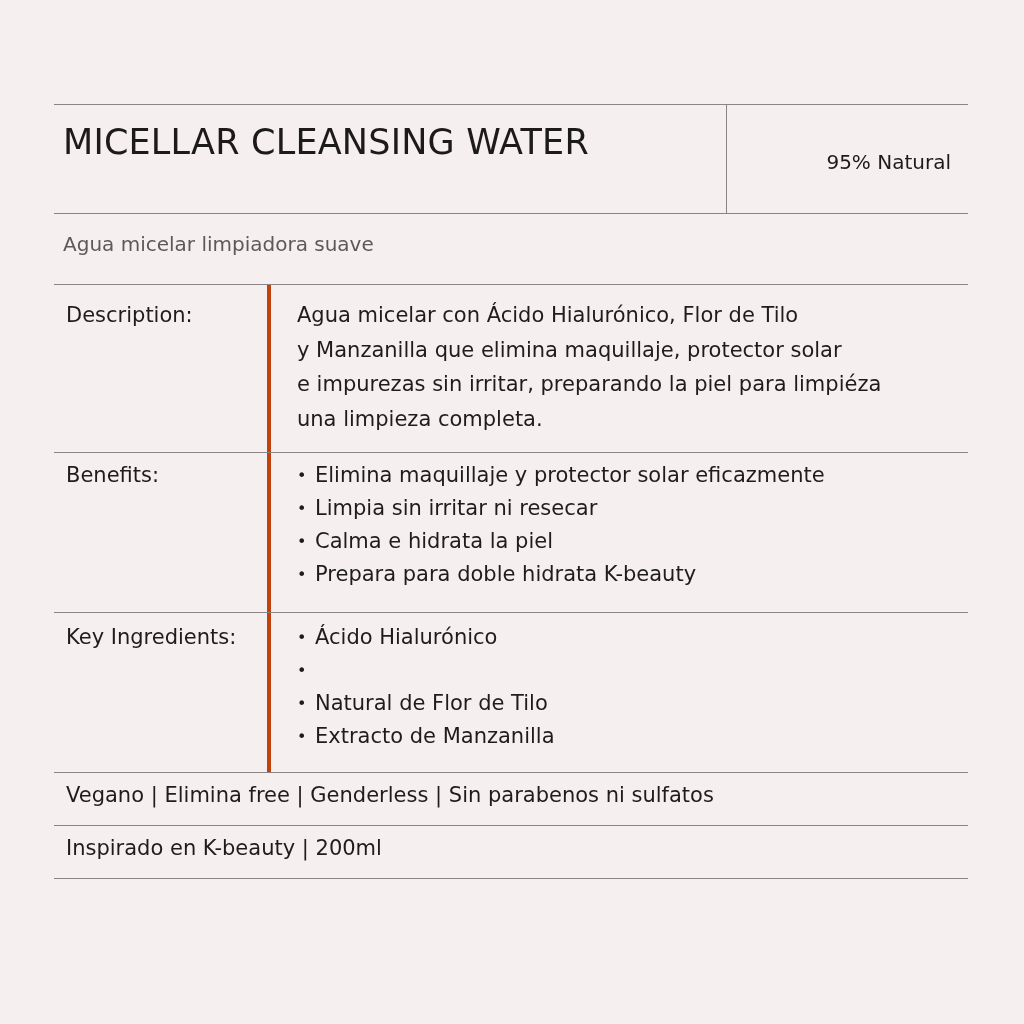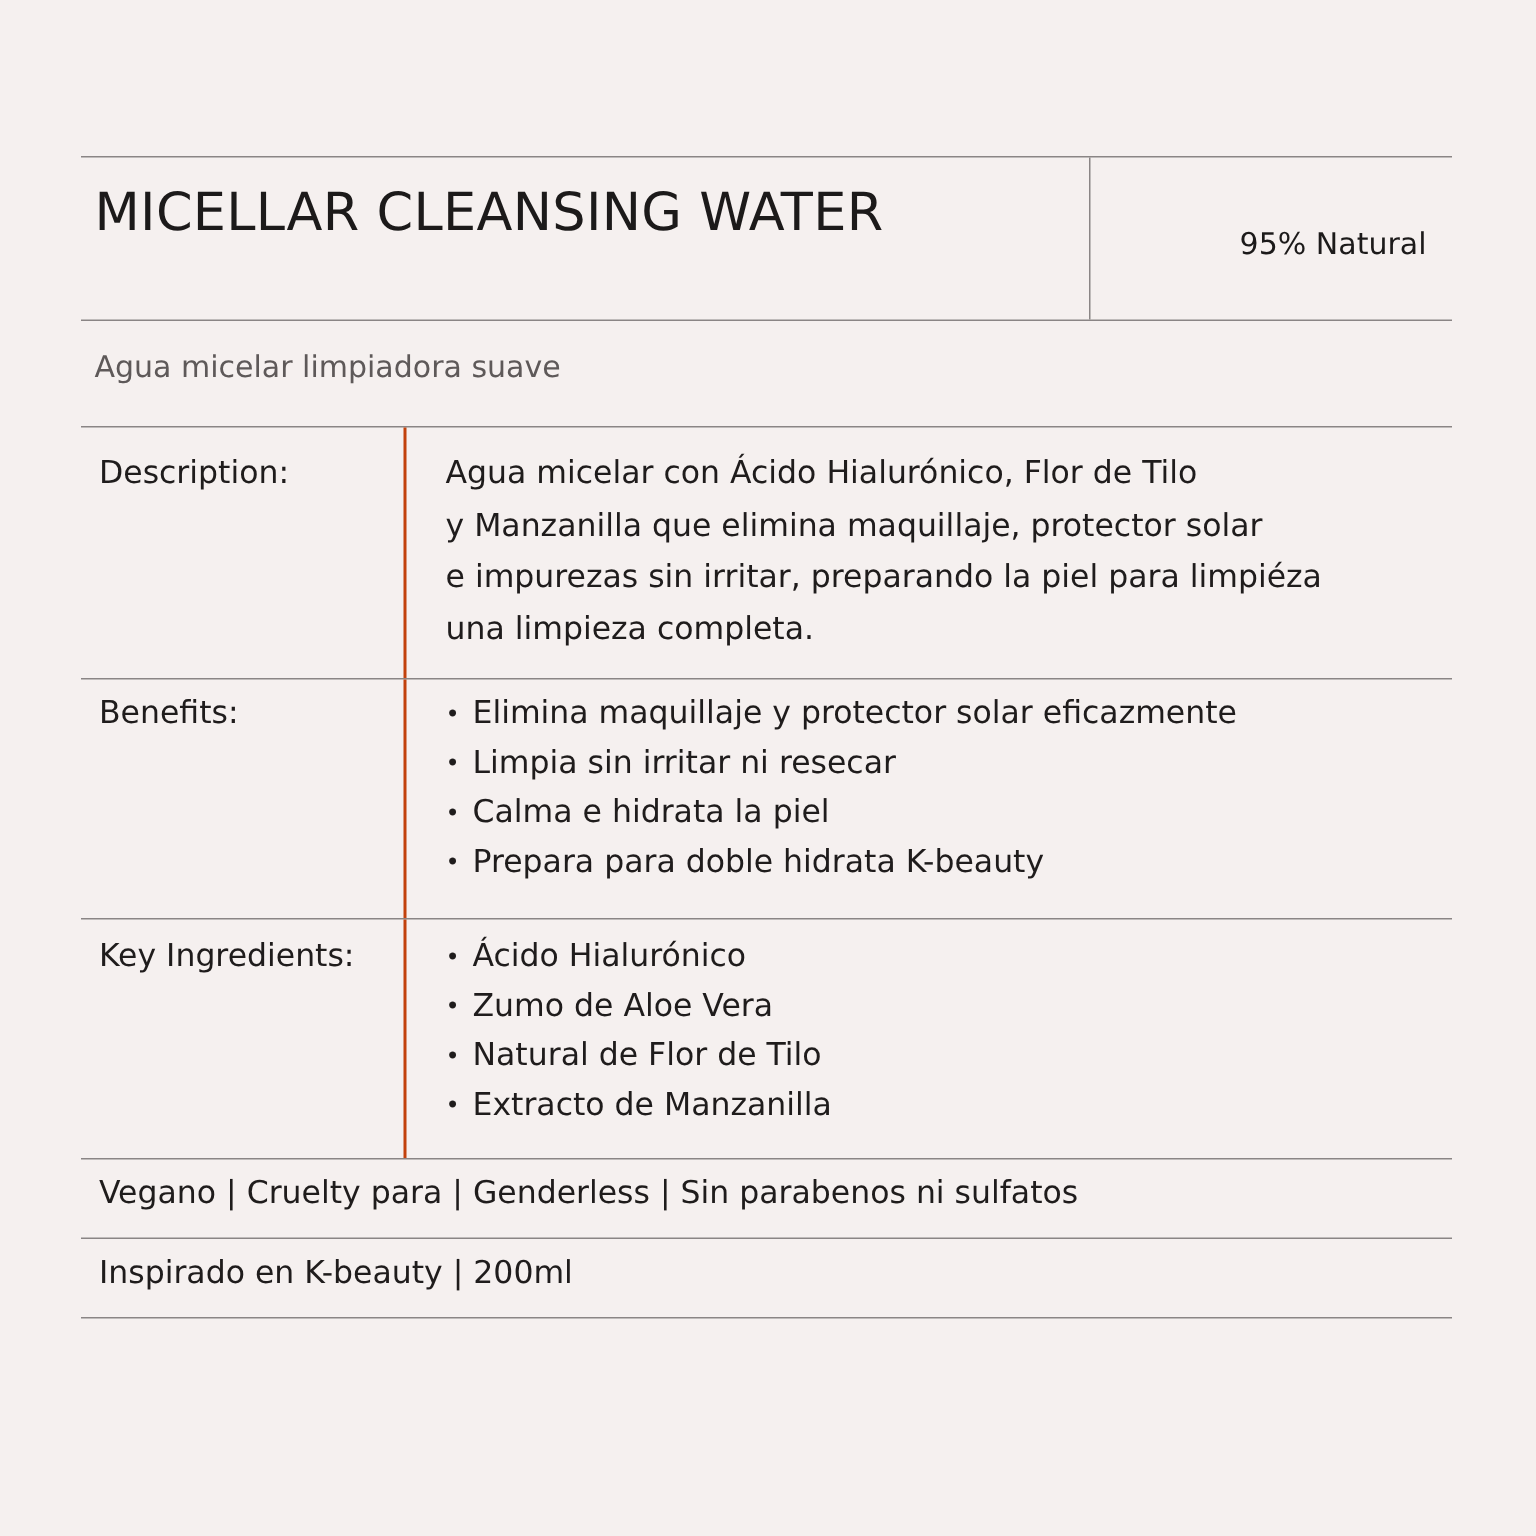--- a/index.html
+++ b/index.html
@@ -55,21 +55,21 @@
       font-size: 20px;
       color: #5e5959;
     }
     .field-row {
       display: flex;
       border-bottom: 1.5px solid #8a8585;
       box-sizing: border-box;
     }
     .field-label {
       width: 217px;
-      border-right: 2px solid #c2410c;
+      border-right: 4px solid #c2410c;
       box-sizing: border-box;
       padding: 18px 0 0 12px;
       font-size: 21px;
       font-weight: 500;
       color: #1f1c1c;
     }
     .field-value {
       flex: 1;
       box-sizing: border-box;
       padding: 16px 0 0 26px;
@@ -153,30 +153,29 @@
   <div class="field-row ingredients-row">
     <div class="field-label">Key Ingredients:</div>
     <div class="field-value">
       <ul class="bullet-list">
         <li>
             <span class="bullet">•</span>
             <span>Ácido Hialurónico</span>
           </li>
         <li>
             <span class="bullet">•</span>
-            <span>Zumo de Aloe Vera</span>
           </li>
         <li>
             <span class="bullet">•</span>
             <span>Natural de Flor de Tilo</span>
           </li>
         <li>
             <span class="bullet">•</span>
             <span>Extracto de Manzanilla</span>
           </li>
       </ul>
     </div>
   </div>
 
-  <div class="tag-row">Vegano | Cruelty para | Genderless | Sin parabenos ni sulfatos</div>
+  <div class="tag-row">Vegano | Elimina free | Genderless | Sin parabenos ni sulfatos</div>
   <div class="tag-row">Inspirado en K-beauty | 200ml</div>
 
 </div>
 
 </body></html>

